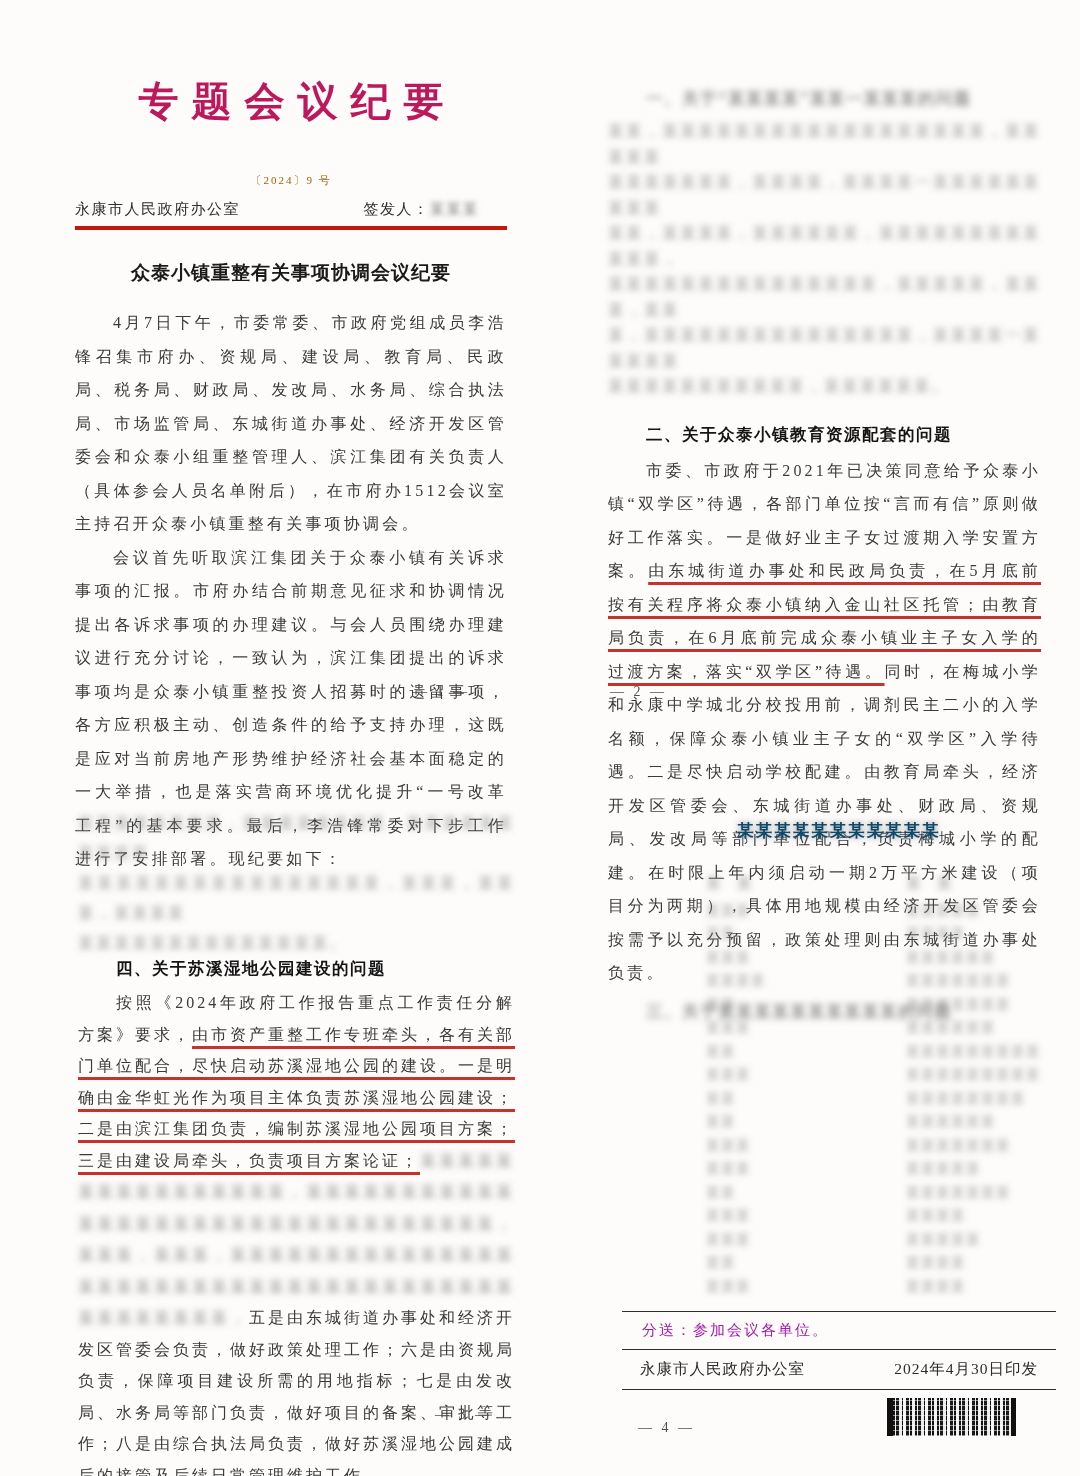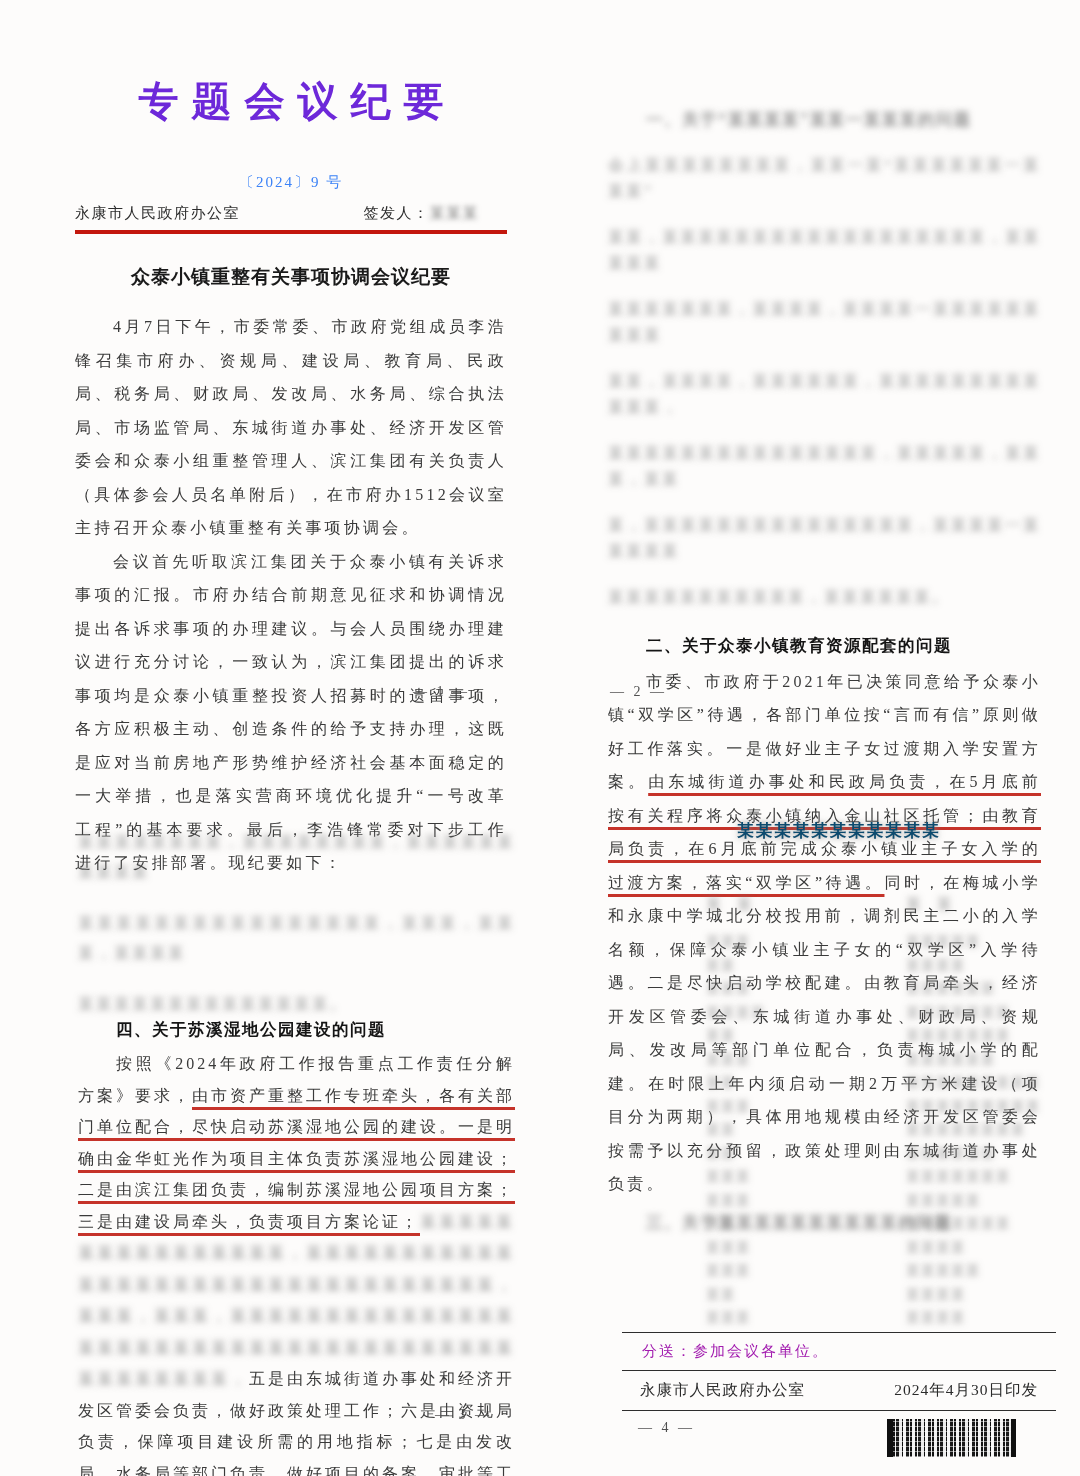--- a/index.html
+++ b/index.html
@@ -11,23 +11,23 @@
   .page{position:absolute;}
   #p1{left:75px;top:62px;width:432px;height:660px;}
   #p2{left:608px;top:88px;width:433px;height:640px;}
   #p3{left:78px;top:806px;width:437px;height:648px;}
   #p4{left:622px;top:808px;width:434px;height:660px;}
 
   
   .red-title{
     margin-top:12px;text-align:center;font-weight:bold;
     font-size:40px;letter-spacing:13px;text-indent:13px;
-    color:#6d28d9;font-family:"Liberation Serif","DejaVu Serif",serif;
-  }
-  .doc-no{text-align:center;margin-top:44px;font-size:15px;letter-spacing:2px;color:#3b82f6;}
+    color:#be185d;font-family:"Liberation Serif","DejaVu Serif",serif;
+  }
+  .doc-no{text-align:center;margin-top:44px;font-size:11px;letter-spacing:2px;color:#a16207;}
   .office-row{display:flex;margin-top:12px;font-size:15px;letter-spacing:1.5px;color:#2d2d2d;}
   .office-row .signer{margin-left:auto;margin-right:28px;}
   .red-rule{height:4px;background:#c3170d;margin-top:7px;}
   .doc-title{margin:30px 0 12px;text-align:center;font-size:19px;letter-spacing:1px;font-weight:bold;color:#1a1a1a;font-family:Liberation Serif, serif;}
 
   
   .body{
     font-size:16px;line-height:33.5px;letter-spacing:3.2px;
     text-align:justify;margin:0;text-indent:38px;color:#3a3a3a;
   }
@@ -38,21 +38,21 @@
     margin:0;text-indent:38px;
   }
   .rl{
     text-decoration:underline;
     text-decoration-color:#c5332a;
     text-decoration-thickness:2.5px;
     text-underline-offset:6px;
   }
   
   .blur{color:transparent;text-shadow:0 0 5px rgba(105,105,105,0.9);}
-  .blur-soft{color:transparent;text-shadow:0 0 6px rgba(130,130,130,0.85);margin-top:21px;}
+  .blur-soft{color:transparent;text-shadow:0 0 6px rgba(130,130,130,0.85);}
   .bline{font-size:15.5px;line-height:25.5px;letter-spacing:2.5px;text-align:justify;}
   .pad-l{text-indent:38px;}
 
   .pageno{position:absolute;font-size:14px;letter-spacing:3px;color:#4f4f4f;white-space:nowrap;}
   #pn1{left:338px;top:622px;}
   #pn2{left:2px;top:596px;}
   #pn3{left:357px;top:601px;}
   #pn4{left:16px;top:612px;}
 
   
@@ -112,21 +112,20 @@
     <div class="red-rule"></div>
     <h2 class="doc-title">众泰小镇重整有关事项协调会议纪要</h2>
     <p class="body p1body">4月7日下午，市委常委、市政府党组成员李浩锋召集市府办、资规局、建设局、教育局、民政局、税务局、财政局、发改局、水务局、综合执法局、市场监管局、东城街道办事处、经济开发区管委会和众泰小组重整管理人、滨江集团有关负责人（具体参会人员名单附后），在市府办1512会议室主持召开众泰小镇重整有关事项协调会。</p>
     <p class="body">会议首先听取滨江集团关于众泰小镇有关诉求事项的汇报。市府办结合前期意见征求和协调情况提出各诉求事项的办理建议。与会人员围绕办理建议进行充分讨论，一致认为，滨江集团提出的诉求事项均是众泰小镇重整投资人招募时的遗留事项，各方应积极主动、创造条件的给予支持办理，这既是应对当前房地产形势维护经济社会基本面稳定的一大举措，也是落实营商环境优化提升“一号改革工程”的基本要求。最后，李浩锋常委对下步工作进行了安排部署。现纪要如下：</p>
     <div class="pageno" id="pn1">— 1 —</div>
   </section>
 
   <section class="page" id="p2">
     <h3 class="sec blur-soft">一、关于“某某某某”某某一某某某的问题</h3>
     <div class="p2-intro">
-        <div class="bline blur-soft">会上某某某某某某某某，某某一某“某某某某某某一某某某”</div>
         <div class="bline blur-soft">某某，某某某某某某某某某某某某某某某某某某，某某某某某</div>
         <div class="bline blur-soft">某某某某某某某，某某某某，某某某某一某某某某某某某某某</div>
         <div class="bline blur-soft">某某，某某某某，某某某某某某，某某某某某某某某某某某某，</div>
         <div class="bline blur-soft">某某某某某某某某某某某某某某某，某某某某某，某某某，某某</div>
         <div class="bline blur-soft">某，某某某某某某某某某某某某某某某，某某某某一某某某某某</div>
         <div class="bline blur-soft">某某某某某某某某某某某，某某某某某某。</div>
       </div>
     <h3 class="sec sec2">二、关于众泰小镇教育资源配套的问题</h3>
     <p class="body p2-body"><span>市委、市政府于2021年已决策同意给予众泰小镇“双学区”待遇，各部门单位按“言而有信”原则做好工作落实。一是做好业主子女过渡期入学安置方案。</span><span class="rl">由东城街道办事处和民政局负责，在5月底前按有关程序将众泰小镇纳入金山社区托管；由教育局负责，在6月底前完成众泰小镇业主子女入学的过渡方案，落实“双学区”待遇。</span><span>同时，在梅城小学和永康中学城北分校投用前，调剂民主二小的入学名额，保障众泰小镇业主子女的“双学区”入学待遇。二是尽快启动学校配建。由教育局牵头，经济开发区管委会、东城街道办事处、财政局、资规局、发改局等部门单位配合，负责梅城小学的配建。在时限上年内须启动一期2万平方米建设（项目分为两期），具体用地规模由经济开发区管委会按需予以充分预留，政策处理则由东城街道办事处负责。</span></p>
     <h3 class="sec sec3 blur-soft">三、关于某某某某某某某某某某的问题</h3>

